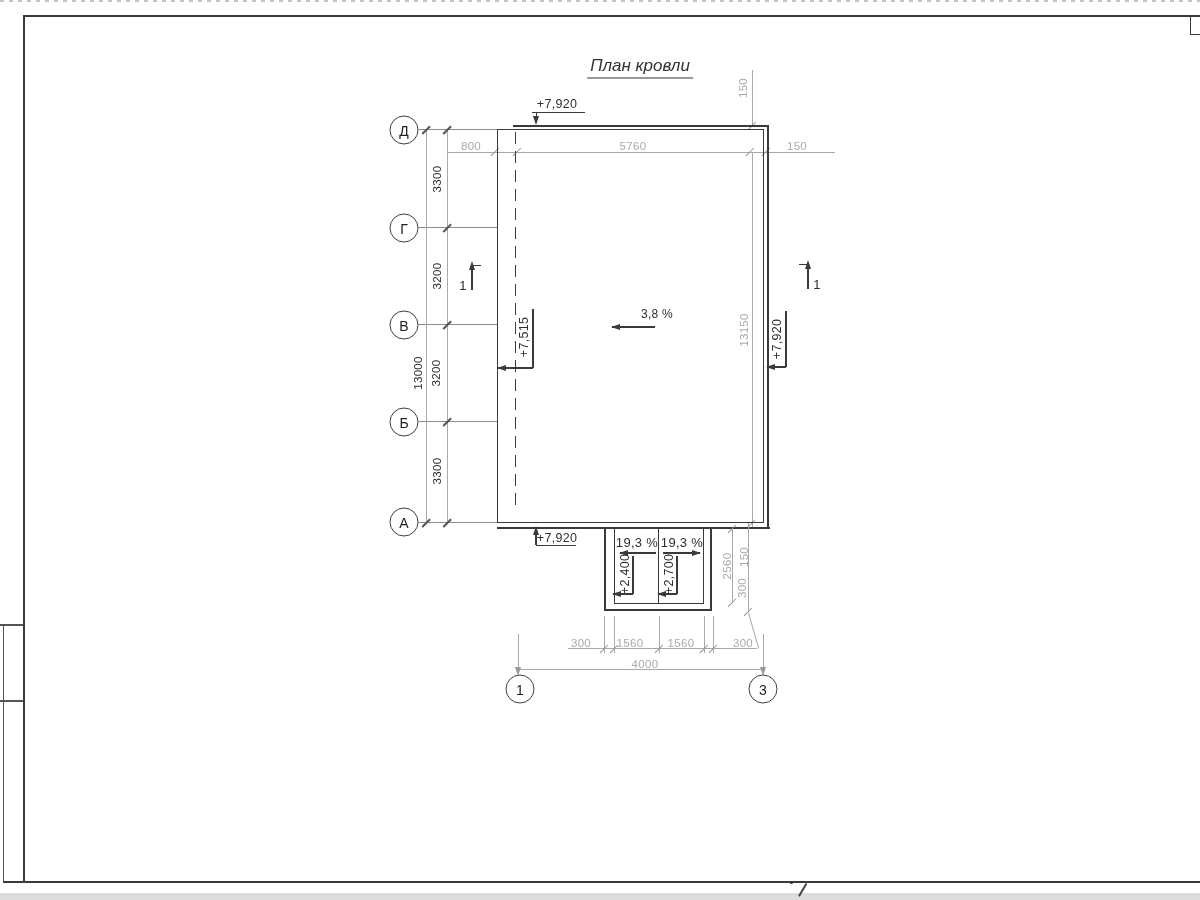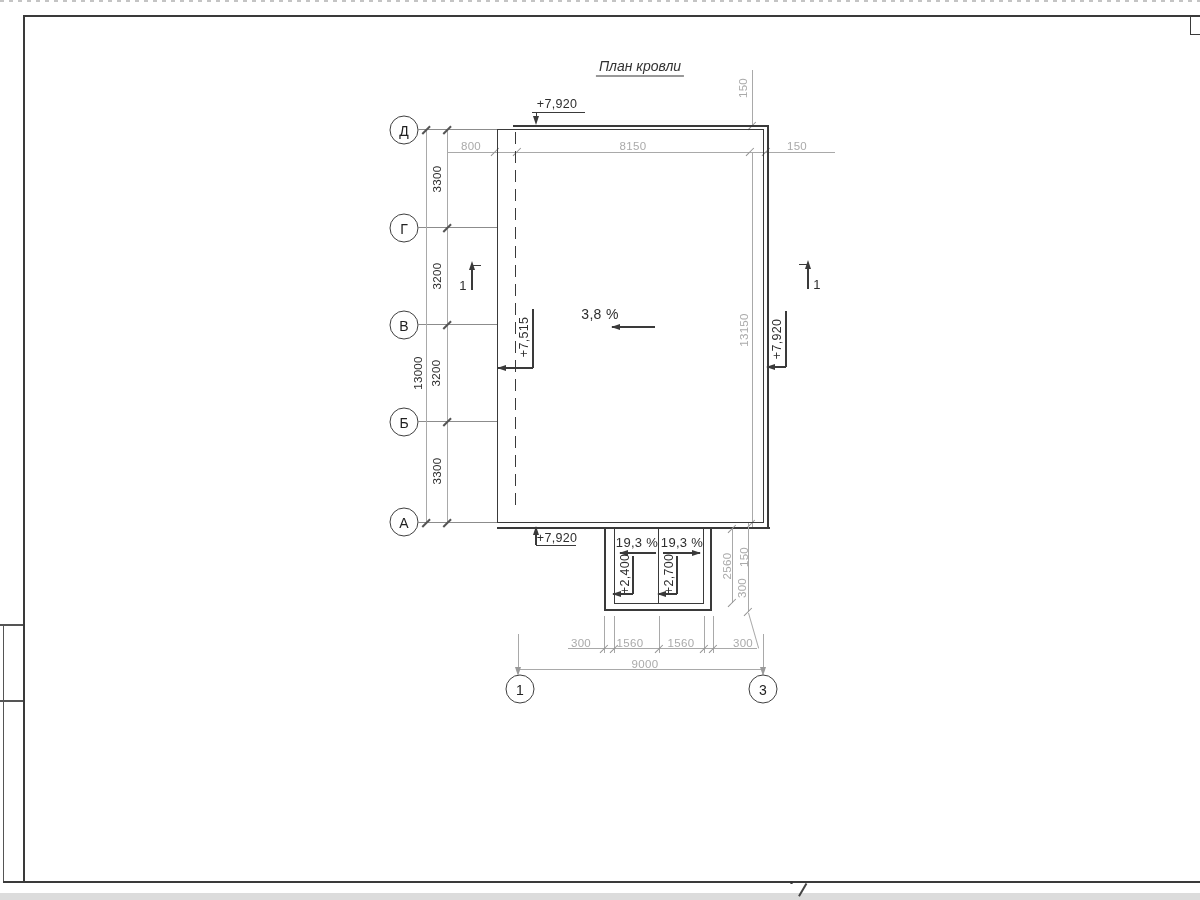--- a/index.html
+++ b/index.html
@@ -25,21 +25,21 @@
       border-right:3.5px solid transparent;border-bottom:9px solid #3a3a3a;}
   .aD{position:absolute;width:0;height:0;border-left:3.5px solid transparent;
       border-right:3.5px solid transparent;border-top:9px solid #3a3a3a;}
   .aD.gy{border-top-color:#999;}
   .bub{position:absolute;width:27px;height:27px;border:1.4px solid #3f3f3f;border-radius:50%;
        background:#fff;display:flex;align-items:center;justify-content:center;
        font-size:14px;color:#222;transform:translate(-50%,-50%);}
   .box{position:absolute;box-sizing:border-box;}
   .dash{position:absolute;width:1.6px;
         background:repeating-linear-gradient(to bottom,#3a3a3a 0 12px,transparent 12px 19px);}
-  .title{position:absolute;transform:translate(-50%,-50%);font-size:14px;font-style:italic;
+  .title{position:absolute;transform:translate(-50%,-50%);font-size:17px;font-style:italic;
          color:#333;border-bottom:1.2px solid #333;padding:0 3px 2px;white-space:nowrap;}
 </style>
 </head>
 <body>
 
 <div class="sheet">
 
   <div class="g" style="left:0;top:0;width:1200px;height:2px;background:repeating-linear-gradient(to right,#c4c4c4 0 4px,transparent 4px 9px);"></div>
   <div class="l" style="left:23px;top:15px;width:1177px;height:1.6px;"></div>
   <div class="l" style="left:23px;top:15px;width:1.6px;height:867px;"></div>
@@ -90,21 +90,21 @@
   <div class="tv" style="left:436px;top:373px;">3200</div>
   <div class="tv" style="left:437px;top:471px;">3300</div>
   <div class="tv" style="left:418px;top:373px;">13000</div>
 
   <div class="g" style="left:447px;top:151.5px;width:388px;height:1.1px;"></div>
   <div class="tk gy" style="left:495px;top:152px;"></div>
   <div class="tk gy" style="left:517px;top:152px;"></div>
   <div class="tk gy" style="left:750px;top:152px;"></div>
   <div class="tk gy" style="left:766px;top:152px;"></div>
   <div class="t gt" style="left:471px;top:146px;">800</div>
-  <div class="t gt" style="left:633px;top:146px;">8150</div>
+  <div class="t gt" style="left:633px;top:146px;">5760</div>
   <div class="t gt" style="left:797px;top:146px;">150</div>
   <div class="g" style="left:751.5px;top:70px;width:1.1px;height:56px;"></div>
   <div class="tk gy" style="left:752px;top:126px;"></div>
   <div class="tv gt" style="left:743px;top:88px;">150</div>
 
   <div class="g" style="left:751.5px;top:152px;width:1.1px;height:375px;"></div>
   <div class="tv gt" style="left:743.5px;top:330px;">13150</div>
   <div class="tk gy" style="left:751px;top:524px;"></div>
 
   <div class="box" style="left:497px;top:129px;width:266.5px;height:394px;border:1.6px solid #3a3a3a;"></div>
@@ -125,21 +125,21 @@
   <div class="tv e" style="left:524px;top:337px;">+7,515</div>
   <div class="l" style="left:532.4px;top:309px;width:1.2px;height:59px;"></div>
   <div class="l" style="left:498px;top:367.4px;width:35px;height:1.2px;"></div>
   <div class="aL" style="left:497px;top:364.5px;"></div>
 
   <div class="tv e" style="left:777px;top:339px;">+7,920</div>
   <div class="l" style="left:785.4px;top:311px;width:1.2px;height:56px;"></div>
   <div class="l" style="left:767px;top:366.4px;width:19px;height:1.2px;"></div>
   <div class="aL" style="left:766px;top:363.5px;"></div>
 
-  <div class="t" style="left:600px;top:314px;font-size:14px;">3,8 %</div>
+  <div class="t" style="left:657px;top:314px;font-size:12px;">3,8 %</div>
   <div class="l" style="left:612px;top:326.3px;width:43px;height:1.4px;"></div>
   <div class="aL" style="left:611px;top:323.5px;"></div>
 
   <div class="l" style="left:471.3px;top:266px;width:1.5px;height:24px;"></div>
   <div class="aU" style="left:468.5px;top:261px;"></div>
   <div class="l" style="left:472px;top:264.8px;width:9px;height:1.5px;"></div>
   <div class="t" style="left:463px;top:285px;font-size:13px;">1</div>
   <div class="l" style="left:807.3px;top:265px;width:1.5px;height:24px;"></div>
   <div class="aU" style="left:804.5px;top:260px;"></div>
   <div class="l" style="left:799px;top:263.8px;width:9px;height:1.5px;"></div>
@@ -184,21 +184,21 @@
   <div class="tk gy" style="left:604px;top:649px;"></div>
   <div class="tk gy" style="left:614px;top:649px;"></div>
   <div class="tk gy" style="left:659px;top:649px;"></div>
   <div class="tk gy" style="left:704px;top:649px;"></div>
   <div class="tk gy" style="left:713px;top:649px;"></div>
   <div class="t gt" style="left:581px;top:643px;">300</div>
   <div class="t gt" style="left:630px;top:643px;">1560</div>
   <div class="t gt" style="left:681px;top:643px;">1560</div>
   <div class="t gt" style="left:743px;top:643px;">300</div>
   <div class="g" style="left:518px;top:669.4px;width:245px;height:1.1px;"></div>
-  <div class="t gt" style="left:645px;top:664px;">9000</div>
+  <div class="t gt" style="left:645px;top:664px;">4000</div>
   <div class="g" style="left:517.5px;top:634px;width:1.1px;height:38px;"></div>
   <div class="aD gy" style="left:514.5px;top:667px;"></div>
   <div class="g" style="left:762.5px;top:634px;width:1.1px;height:38px;"></div>
   <div class="aD gy" style="left:759.5px;top:667px;"></div>
 
   <div class="bub" style="left:520px;top:689px;">
       <span>1</span>
     </div>
   <div class="bub" style="left:763px;top:689px;">
       <span>3</span>

